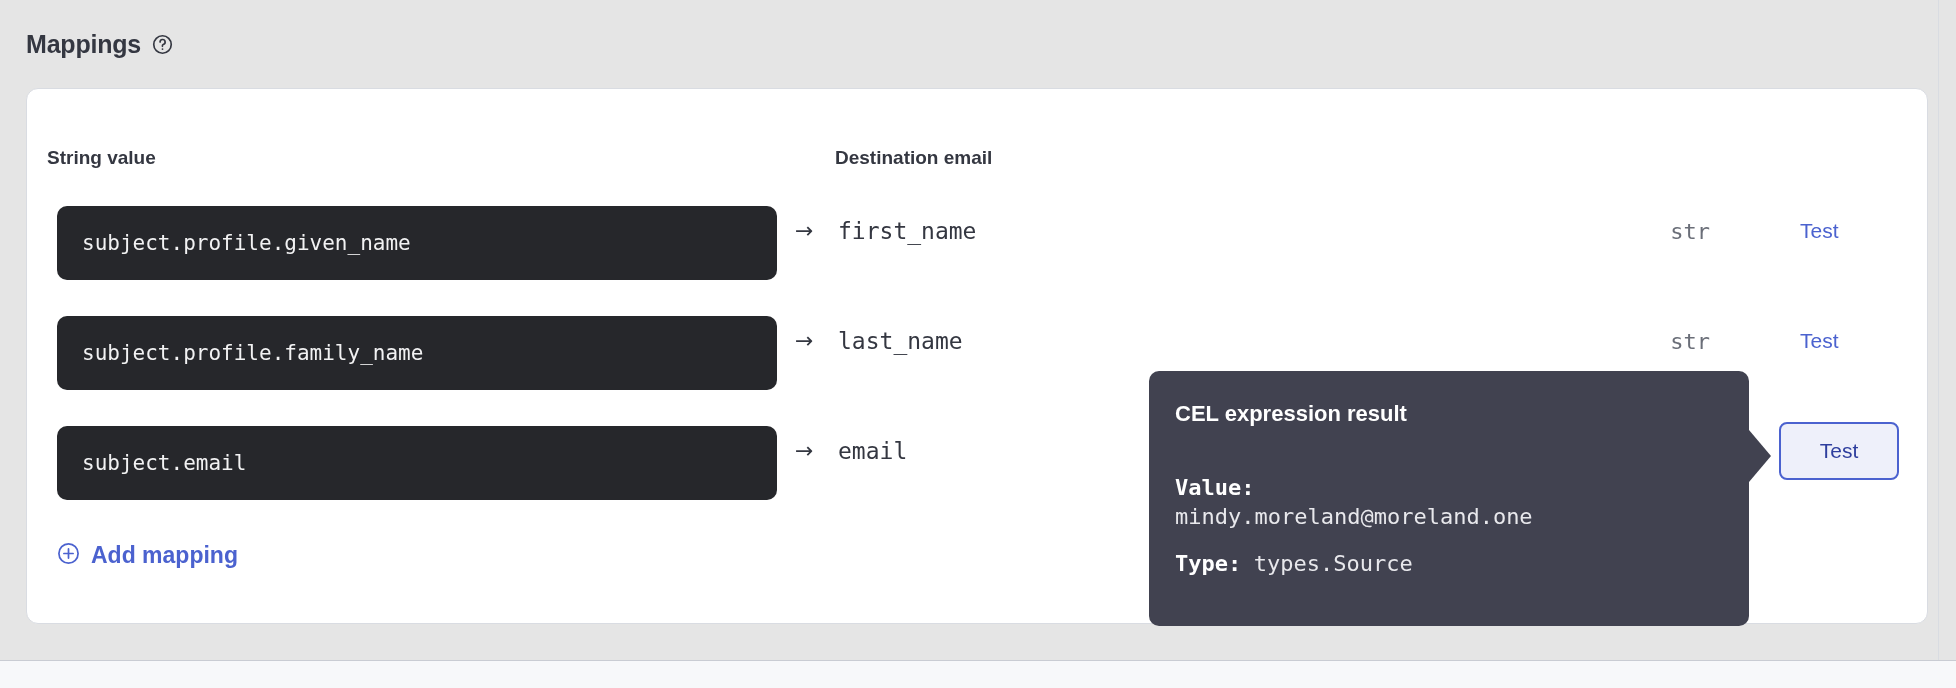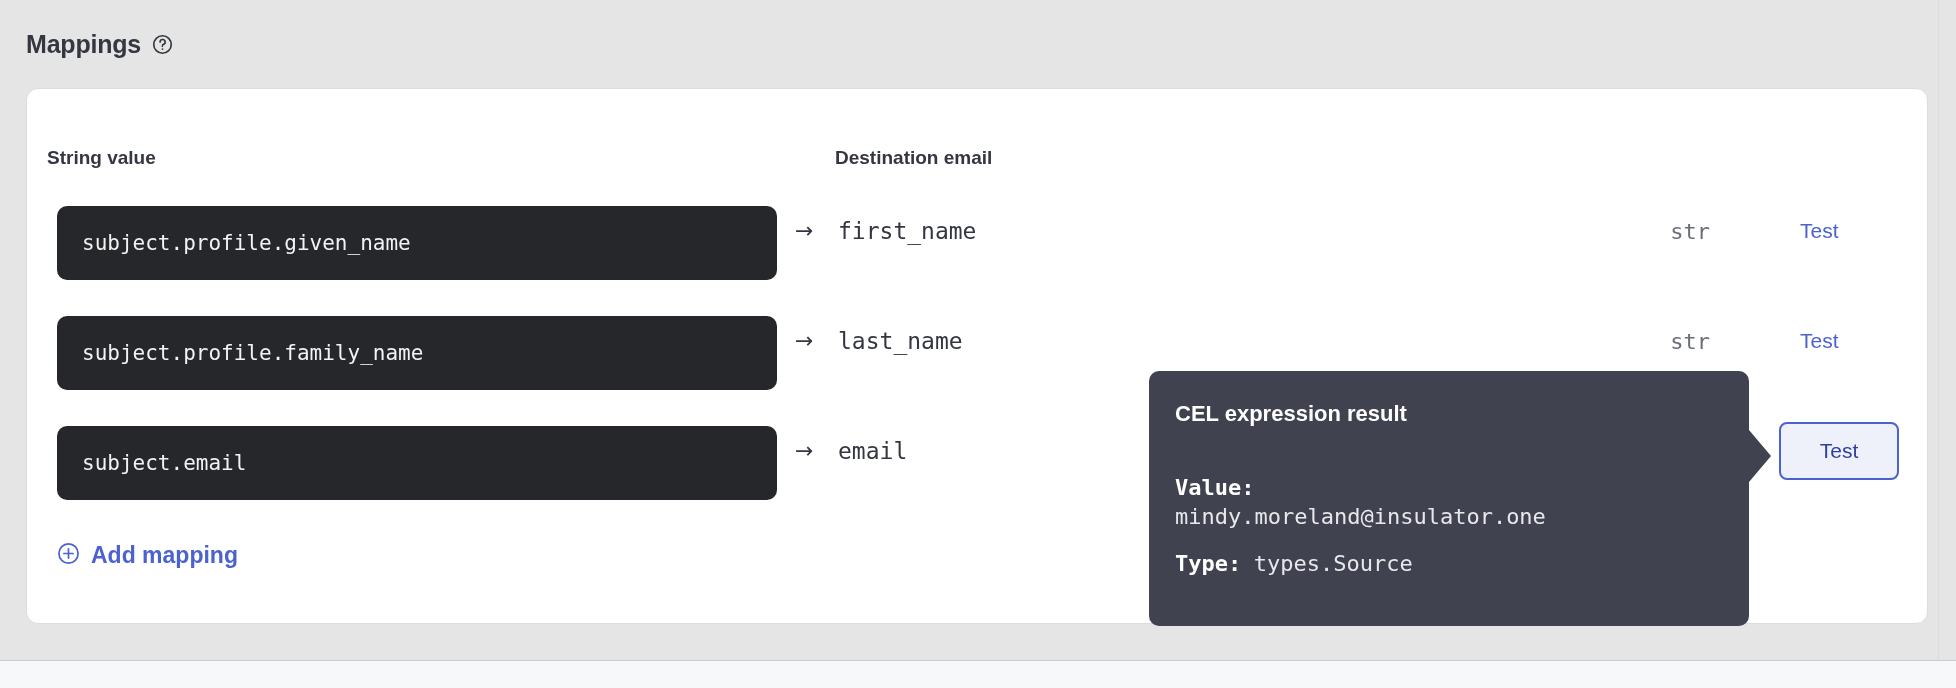--- a/index.html
+++ b/index.html
@@ -257,21 +257,21 @@
         <path d="M12 7.2v9.6M7.2 12h9.6" stroke-linecap="round"></path>
       </svg>
     </span>
     <span>Add mapping</span>
   </button>
 
   <div class="tooltip">
     <div class="tooltip-title">CEL expression result</div>
     <div class="tip-row">
       <span class="tip-key">Value:</span>
-      <span class="tip-val block">mindy.moreland@insulator.one</span>
+      <span class="tip-val block">mindy.moreland@moreland.one</span>
     </div>
     <div class="tip-row">
       <span class="tip-key">Type:</span>
       <span class="tip-val inline">types.Source</span>
     </div>
   </div>
   <div class="tooltip-arrow"></div>
 
   <div class="right-rule"></div>
   <div class="bottom-divider"></div>

